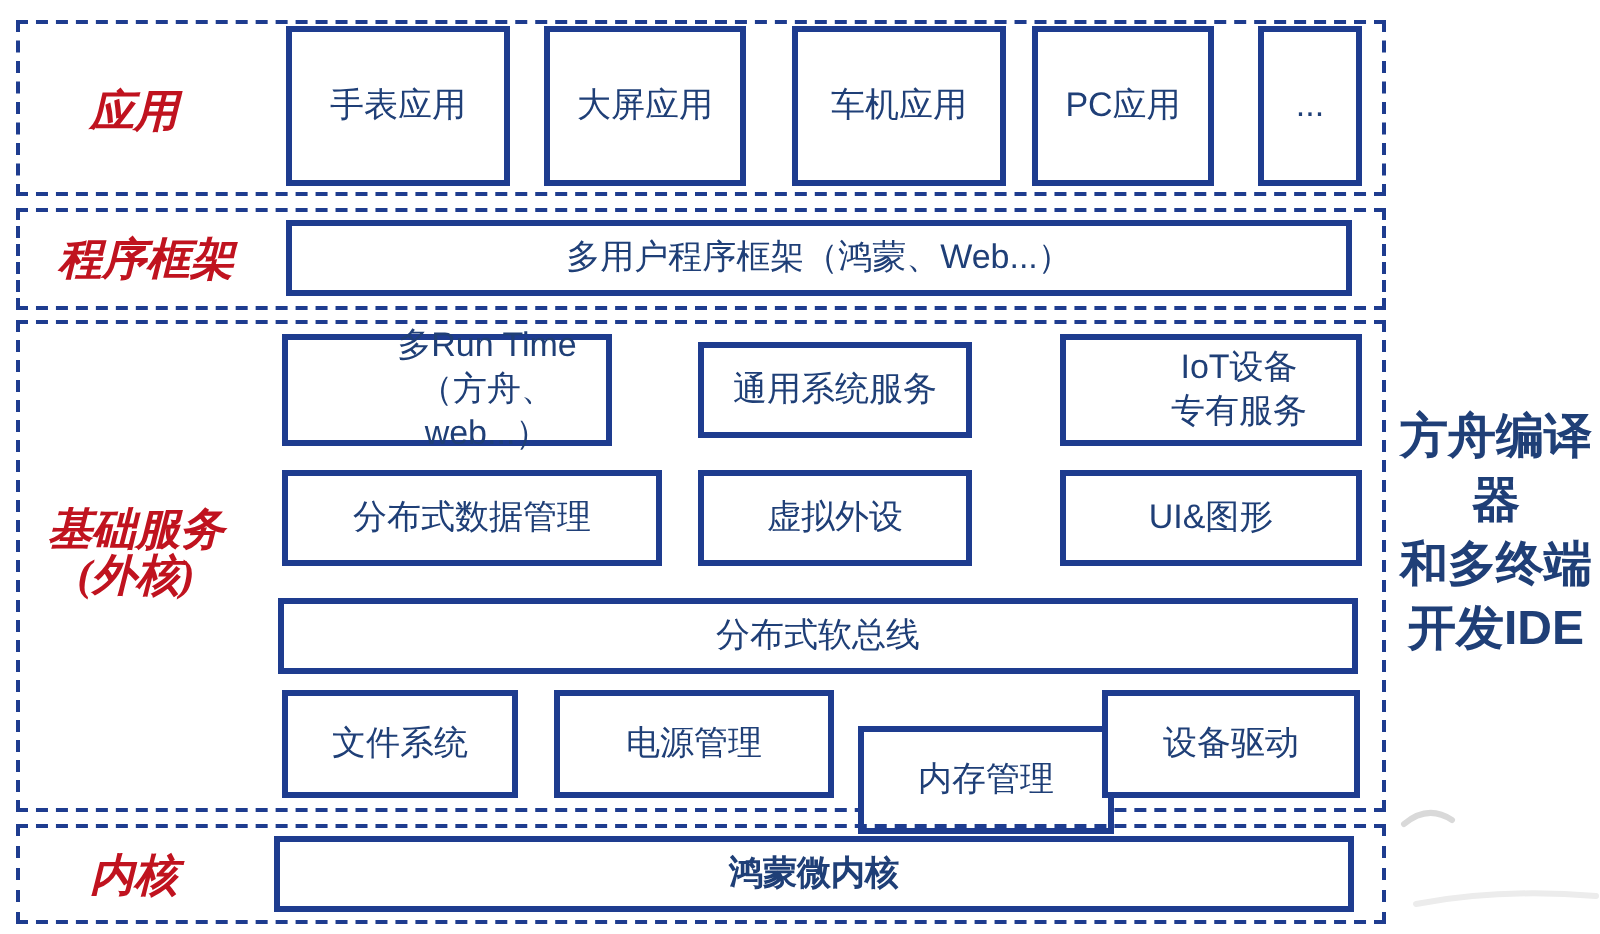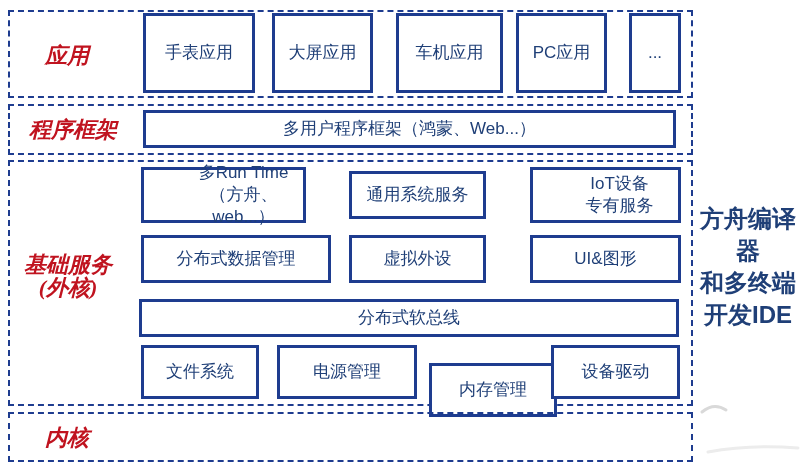--- a/index.html
+++ b/index.html
@@ -67,20 +67,21 @@
 
   <div class="box" style="left:139px;top:299px;width:540px;height:38px;">分布式软总线</div>
 
   <div class="box" style="left:141px;top:345px;width:118px;height:54px;">文件系统</div>
   <div class="box" style="left:277px;top:345px;width:140px;height:54px;">电源管理</div>
   <div class="box" style="left:410px;top:363px;width:128px;height:54px;margin-left:19px;">内存管理</div>
   <div class="box" style="left:551px;top:345px;width:129px;height:54px;">设备驱动</div>
 
   <div class="section" style="left:8px;top:412px;width:685px;height:50px;"></div>
   <div class="layer-label" style="left:22px;top:426px;width:90px;">内核</div>
+  <div class="box bold" style="left:137px;top:418px;width:540px;height:38px;">鸿蒙微内核</div>
 
   <div class="side-note" style="left:696px;top:203px;width:104px;">方舟编译器
 和多终端
 开发IDE</div>
 
   <svg class="watermark" style="left:690px;top:390px;" width="110" height="70" viewBox="0 0 110 70">
     <path d="M12 22 Q 24 12 36 20" stroke="var(--wm)" stroke-width="3" fill="none" stroke-linecap="round"></path>
     <path d="M18 62 Q 60 54 108 58" stroke="#ececec" stroke-width="3" fill="none" stroke-linecap="round"></path>
   </svg>
 

